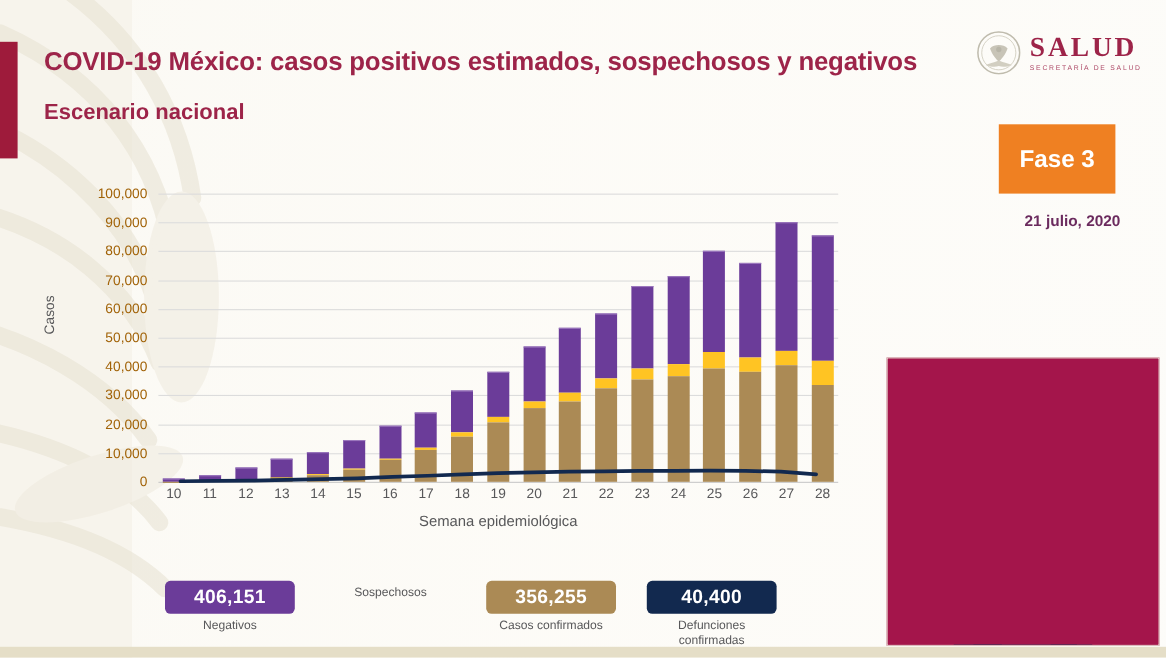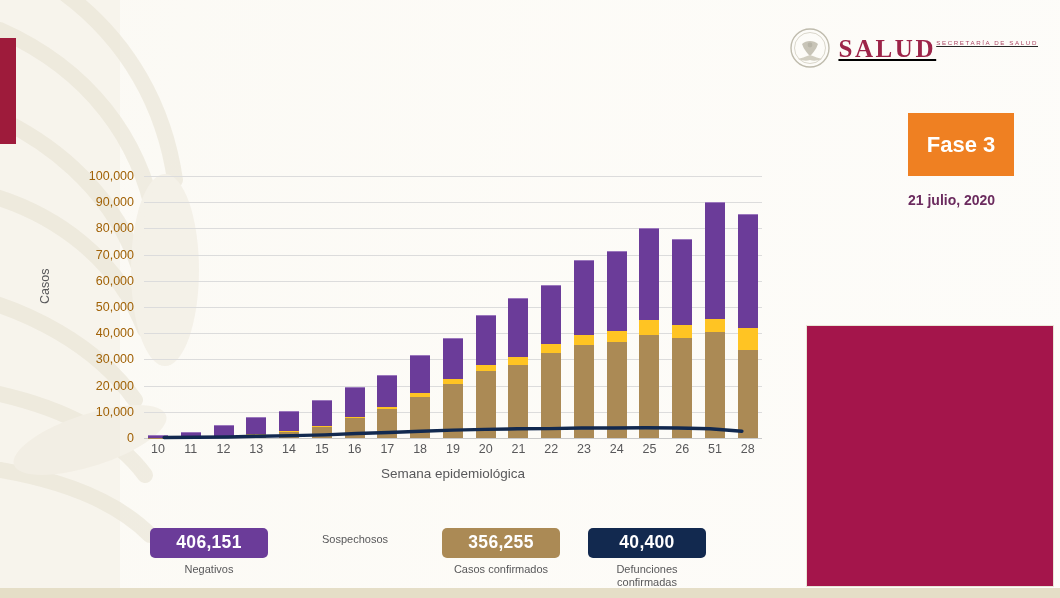--- a/index.html
+++ b/index.html
@@ -70,21 +70,21 @@
 
   
   .logo-wrap {
     position: absolute;
     right: 22px; top: 28px;
     display: flex;
     align-items: center;
     gap: 8px;
   }
   .logo-seal { width: 40px; height: 40px; opacity: 0.62; }
-  .logo-text-col { display: flex; flex-direction: row; text-decoration: underline; }
+  .logo-text-col { display: flex; flex-direction: column; }
   .logo-salud {
     font-size: 25px;
     font-weight: bold;
     color: #9d2449;
     letter-spacing: 2.6px;
     line-height: 1;
     font-family: "Liberation Serif", serif;
   }
   .logo-sub {
     font-size: 6.2px;
@@ -106,21 +106,21 @@
   }
   .fase-label {
     color: #ffffff;
     font-size: 22px;
     font-weight: bold;
   }
   .fase-date {
     position: absolute;
     left: 908px; top: 192px;
     width: 134px;
-    text-align: left;
+    text-align: center;
     font-size: 14px;
     font-weight: bold;
     color: #6b2b5e;
   }
 
   
   #chart {
     position: absolute;
     left: 44px; top: 176px;
     width: 730px; height: 320px;
@@ -262,20 +262,24 @@
       <path d="M120 20 C190 70 225 140 235 210"></path>
     </g>
     <g fill="#efeade">
       <ellipse cx="225" cy="300" rx="34" ry="96"></ellipse>
       <ellipse cx="150" cy="470" rx="80" ry="26" transform="rotate(-18 150 470)"></ellipse>
     </g>
   </svg>
 
   <div class="left-accent"></div>
 
+  <div class="title-block">
+    <div class="slide-title">COVID-19 México: casos positivos estimados, sospechosos y negativos</div>
+    <div class="slide-subtitle">Escenario nacional</div>
+  </div>
 
   <div class="logo-wrap">
     <svg class="logo-seal" viewBox="0 0 40 40" aria-hidden="true">
       <circle cx="20" cy="20" r="19" fill="none" stroke="#9a9580" stroke-width="1.4"></circle>
       <circle cx="20" cy="20" r="15.5" fill="none" stroke="#b5b09c" stroke-width="0.8"></circle>
       <path d="M12 16 C16 12 24 12 28 16 C26 22 22 26 20 28 C18 26 14 22 12 16Z" fill="#a8a390"></path>
       <path d="M20 27 C15 29 11 30 8 31 C13 33 17 33 20 32 C23 33 27 33 32 31 C29 30 25 29 20 27Z" fill="#b9b4a1"></path>
       <circle cx="20" cy="17" r="2.4" fill="#8e8a77"></circle>
     </svg>
     <div class="logo-text-col">
@@ -429,21 +433,21 @@
         <div class="x-label">17</div>
         <div class="x-label">18</div>
         <div class="x-label">19</div>
         <div class="x-label">20</div>
         <div class="x-label">21</div>
         <div class="x-label">22</div>
         <div class="x-label">23</div>
         <div class="x-label">24</div>
         <div class="x-label">25</div>
         <div class="x-label">26</div>
-        <div class="x-label">51</div>
+        <div class="x-label">27</div>
         <div class="x-label">28</div>
       </div>
     <div class="x-title">Semana epidemiológica</div>
   </div>
 
   <div class="stats" id="stats">
       <div class="stat">
         <div class="stat-pill" style="background: rgb(107, 60, 153);">406,151</div>
         <div class="stat-name">Negativos</div>
       </div>

